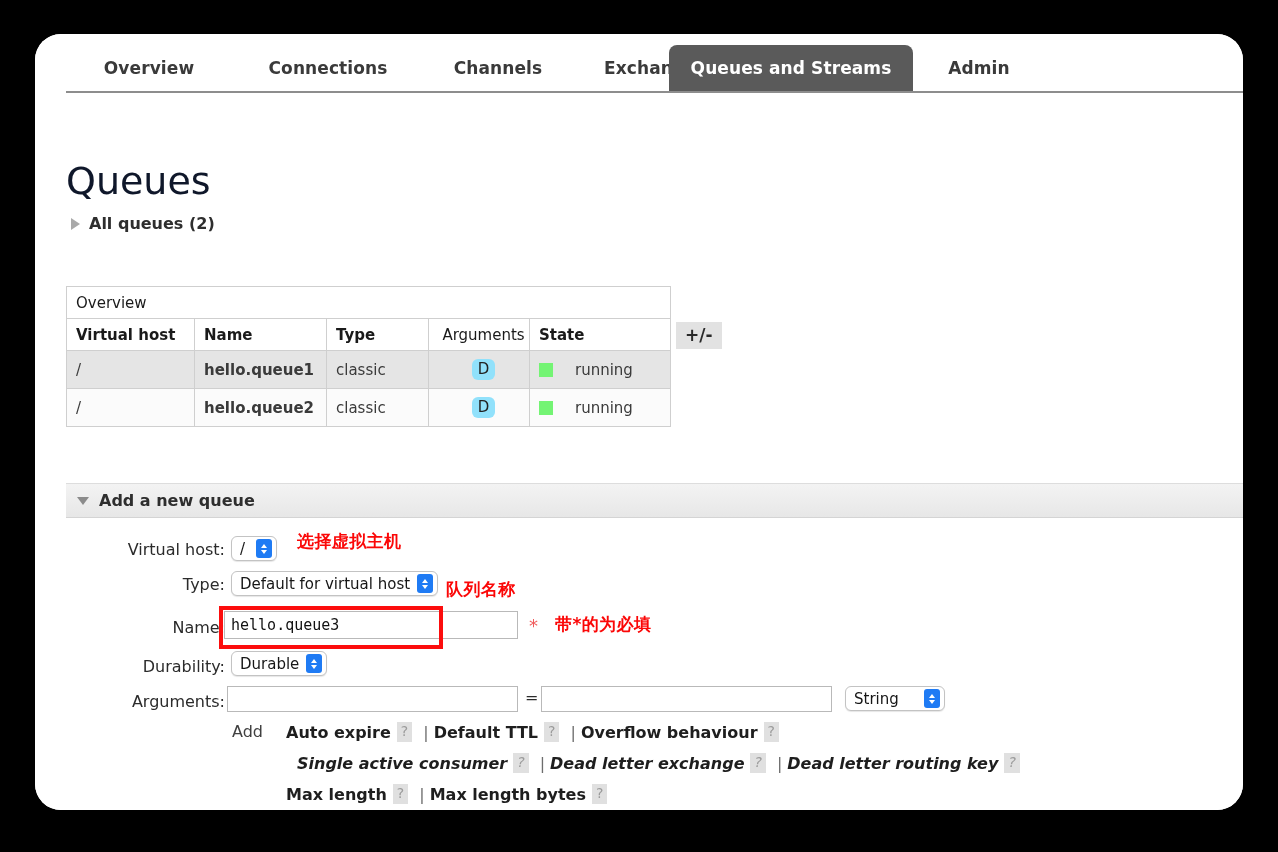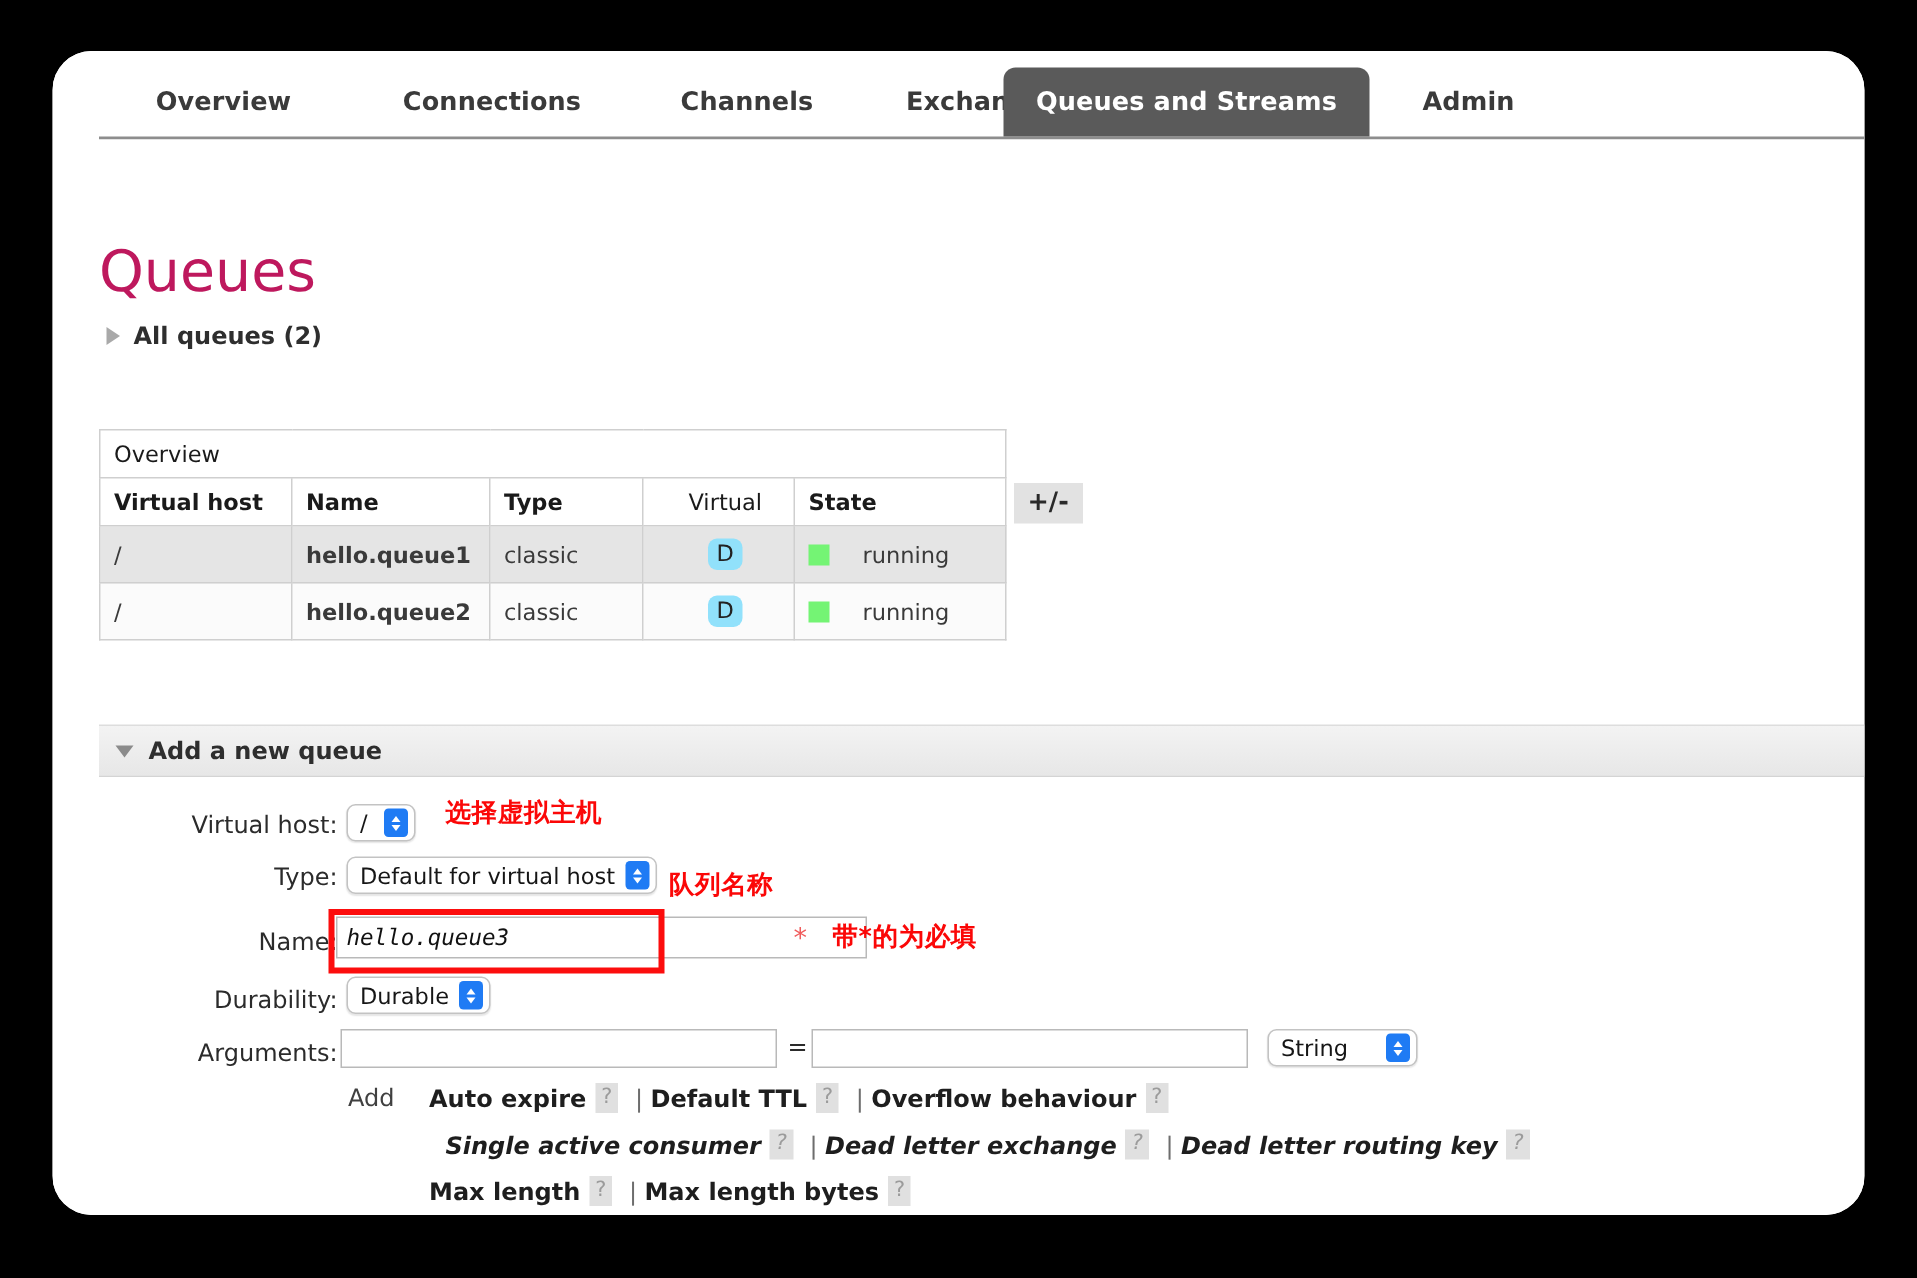--- a/index.html
+++ b/index.html
@@ -74,21 +74,21 @@
     height: 717px;
     background: #ffffff;
   }
 
   #page-title {
     position: absolute;
     left: 31px;
     top: 69px;
     font-size: 38px;
     font-weight: normal;
-    color: #be185d;
+    color: #0f172a;
     letter-spacing: 0px;
     line-height: 1;
   }
 
   #all-queues-row {
     position: absolute;
     left: 36px;
     top: 121px;
     display: flex;
     align-items: center;
@@ -369,21 +369,21 @@
           <col style="width:141px">
       </colgroup>
       <thead>
         <tr>
           <th class="ov-bar-cell" colspan="5">Overview</th>
         </tr>
         <tr id="thead-row">
             <th class="sortable">Virtual host</th>
             <th class="sortable">Name</th>
             <th class="sortable">Type</th>
-            <th class="plain c-feat">Virtual</th>
+            <th class="plain c-feat">Arguments</th>
             <th class="sortable">State</th>
           </tr>
       </thead>
       <tbody id="tbody">
           <tr class="row-alt">
             <td>/</td>
             <td class="c-name">hello.queue1</td>
             <td>classic</td>
             <td class="c-feat"><span class="feat-badge">D</span></td>
             <td>
@@ -427,21 +427,21 @@
     <div class="flabel" style="top:482px">Type:</div>
     <div class="macselect" style="position:absolute;left:196px;top:478px">
       <span class="lbl">Default for virtual host</span>
       <span class="stepper">
           <span class="up"></span>
           <span class="dn"></span>
         </span>
     </div>
 
     <div class="flabel" style="top:525px">Name:</div>
-    <input class="txtinput" id="name-input" style="position: absolute; left: 189px; top: 518px; width: 354px; font-style: italic;" value="hello.queue3">
+    <input class="txtinput" id="name-input" style="position: absolute; left: 189px; top: 518px; width: 294px;" value="hello.queue3">
     <div id="name-redbox"></div>
     <div class="req-star" style="left:494px;top:522px">*</div>
 
     <div class="flabel" style="top:564px">Durability:</div>
     <div class="macselect" style="position:absolute;left:196px;top:558px">
       <span class="lbl">Durable</span>
       <span class="stepper">
           <span class="up"></span>
           <span class="dn"></span>
         </span>

